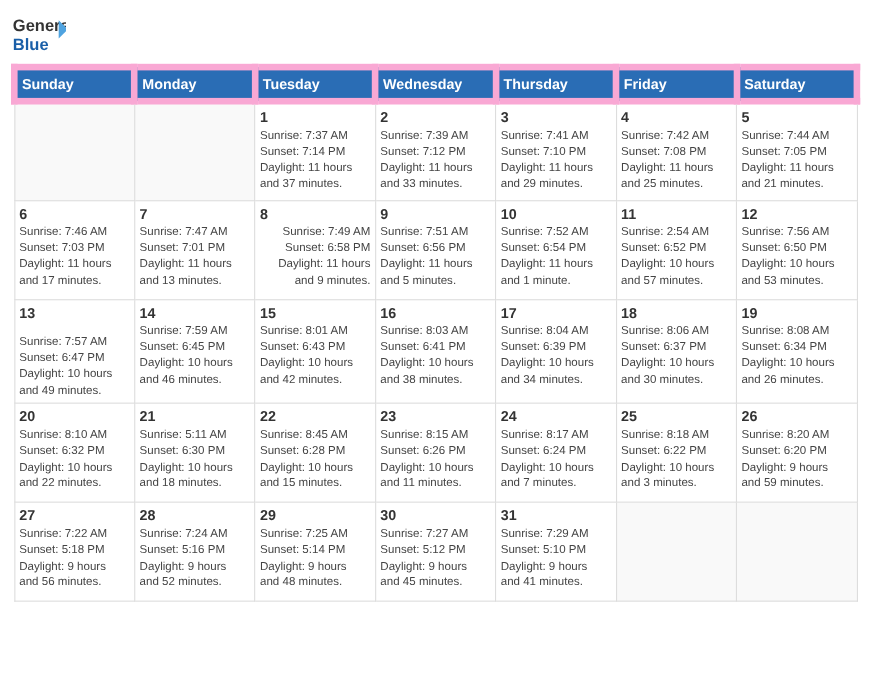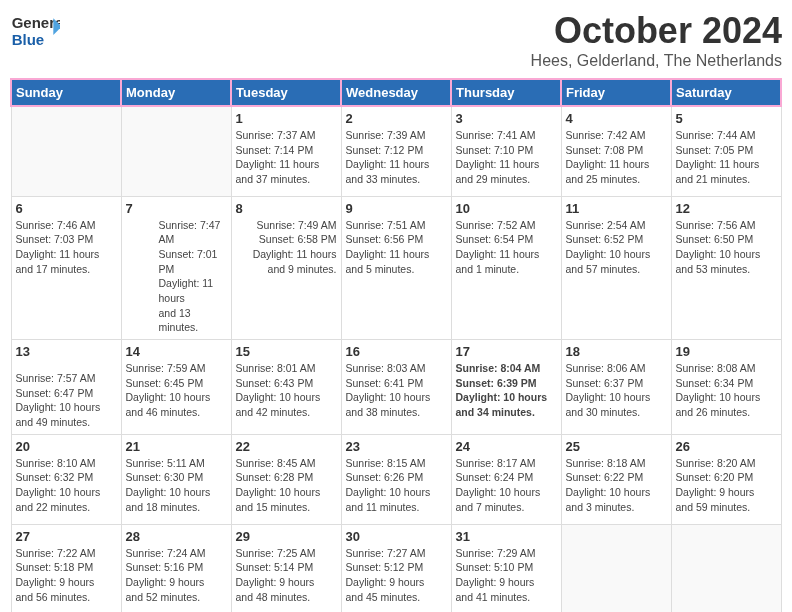--- a/index.html
+++ b/index.html
@@ -31,21 +31,21 @@
     .calendar {
       width: 100%;
       border-collapse: collapse;
     }
     .calendar th {
       background: #2a6db5;
       color: #fff;
       padding: 5px 4px;
       text-align: left;
       font-size: 13px;
-      border: 2px solid #f9a8d4;
+      border: 6px solid #f9a8d4;
     }
     .calendar td {
       border: 1px solid #ddd;
       vertical-align: top;
       padding: 4px;
       width: calc(100% / 7);
       min-height: 80px;
       font-size: 11px;
       color: #333;
       background: #fff;
@@ -82,24 +82,20 @@
 
 <div class="header">
   <div class="logo-container">
     <svg class="logo-icon" viewBox="0 0 60 48">
 
       <text x="2" y="22" font-size="18" font-weight="bold" fill="#333" font-family="Arial">General</text>
       <text x="2" y="42" font-size="18" font-weight="bold" fill="#1a5fa8" font-family="Arial">Blue</text>
       <polygon points="52,10 62,20 52,30" fill="#4fa3e0"></polygon>
     </svg>
   </div>
-  <div class="title-area">
-    <div class="month-title">October 2024</div>
-    <div class="location-title">Hees, Gelderland, The Netherlands</div>
-  </div>
 </div>
 
 <table class="calendar">
   <thead>
     <tr>
     <th>Sunday</th>
         <th>Monday</th>
         <th>Tuesday</th>
         <th>Wednesday</th>
         <th>Thursday</th>
@@ -150,21 +146,21 @@
       <tr class="week-row">
         <td>
           <span class="day-num">6</span>
           <div class="day-info" style="white-space: pre-line;">Sunrise: 7:46 AM
 Sunset: 7:03 PM
 Daylight: 11 hours
 and 17 minutes.</div>
         </td>
         <td>
           <span class="day-num">7</span>
-          <div class="day-info" style="white-space: pre-line; margin-left: 33px;">Sunrise: 7:47 AM
+          <div class="day-info" style="white-space: pre-line;">Sunrise: 7:47 AM
 Sunset: 7:01 PM
 Daylight: 11 hours
 and 13 minutes.</div>
         </td>
         <td>
           <span class="day-num">8</span>
           <div class="day-info" style="white-space: pre-line; text-align: right;">Sunrise: 7:49 AM
 Sunset: 6:58 PM
 Daylight: 11 hours
 and 9 minutes.</div>
@@ -222,21 +218,21 @@
         </td>
         <td>
           <span class="day-num">16</span>
           <div class="day-info" style="white-space: pre-line;">Sunrise: 8:03 AM
 Sunset: 6:41 PM
 Daylight: 10 hours
 and 38 minutes.</div>
         </td>
         <td>
           <span class="day-num">17</span>
-          <div class="day-info" style="white-space: pre-line; font-weight: bold;">Sunrise: 8:04 AM
+          <div class="day-info" style="white-space: pre-line;">Sunrise: 8:04 AM
 Sunset: 6:39 PM
 Daylight: 10 hours
 and 34 minutes.</div>
         </td>
         <td>
           <span class="day-num">18</span>
           <div class="day-info" style="white-space: pre-line;">Sunrise: 8:06 AM
 Sunset: 6:37 PM
 Daylight: 10 hours
 and 30 minutes.</div>

